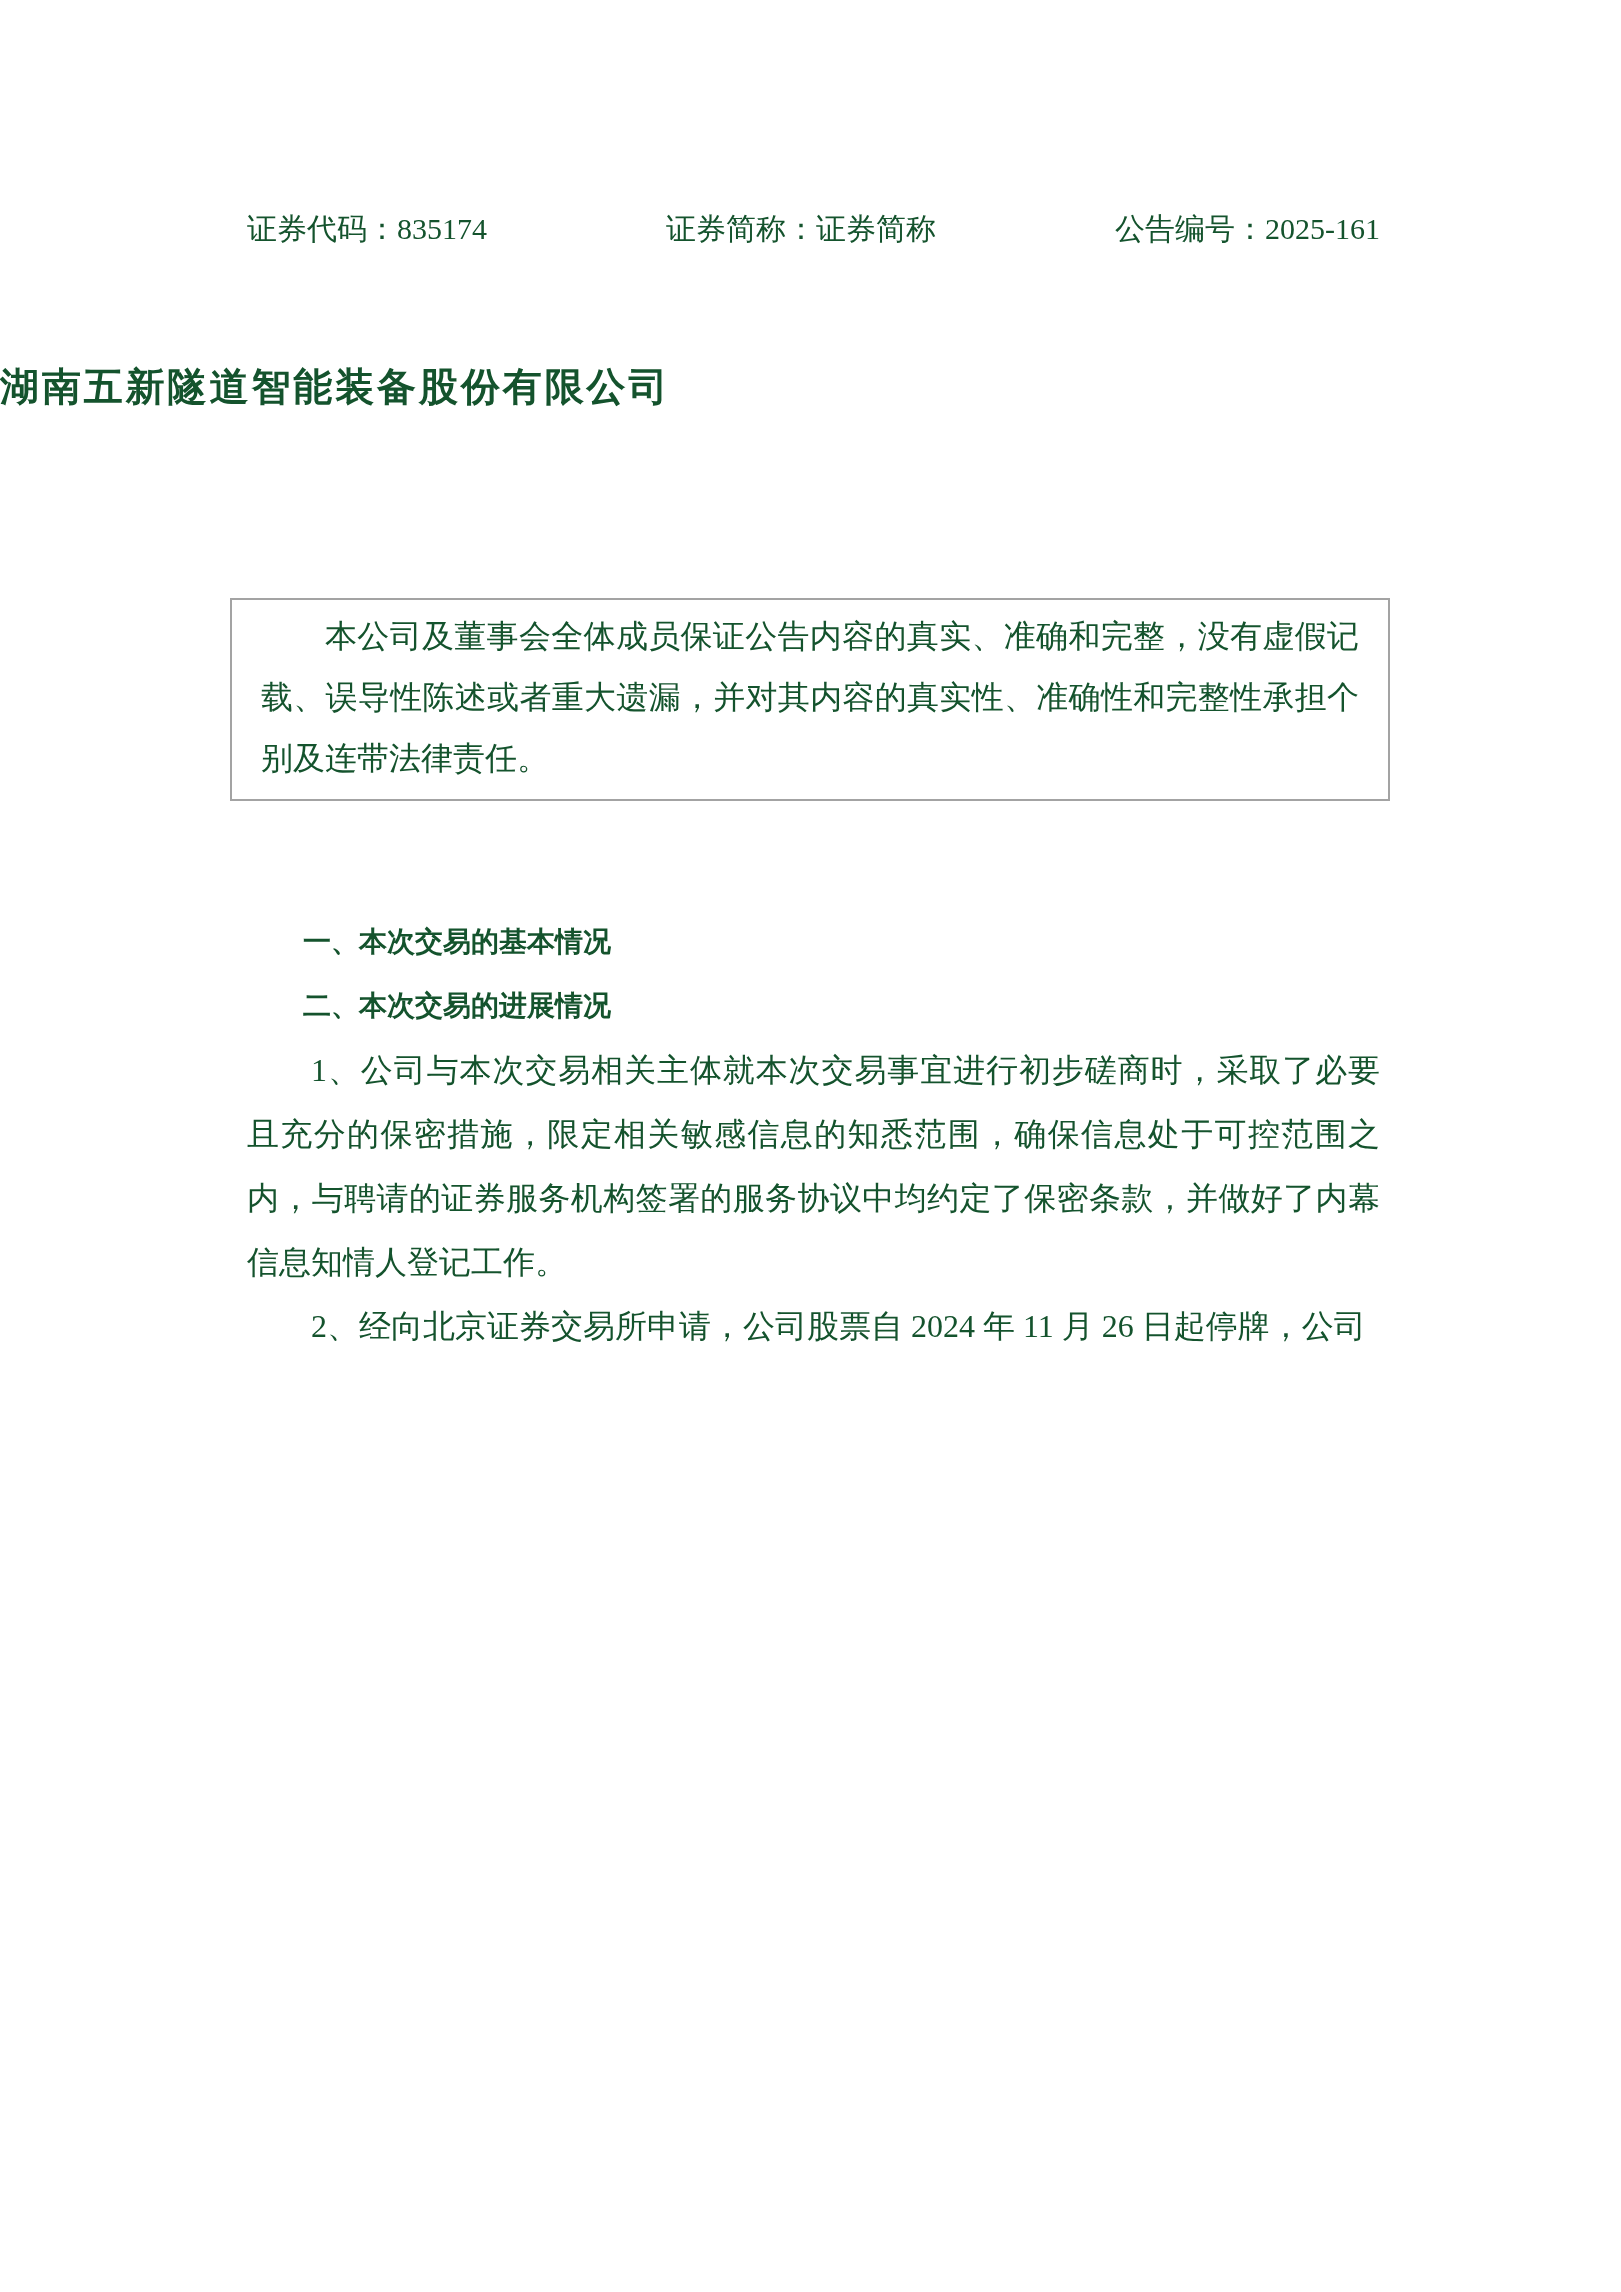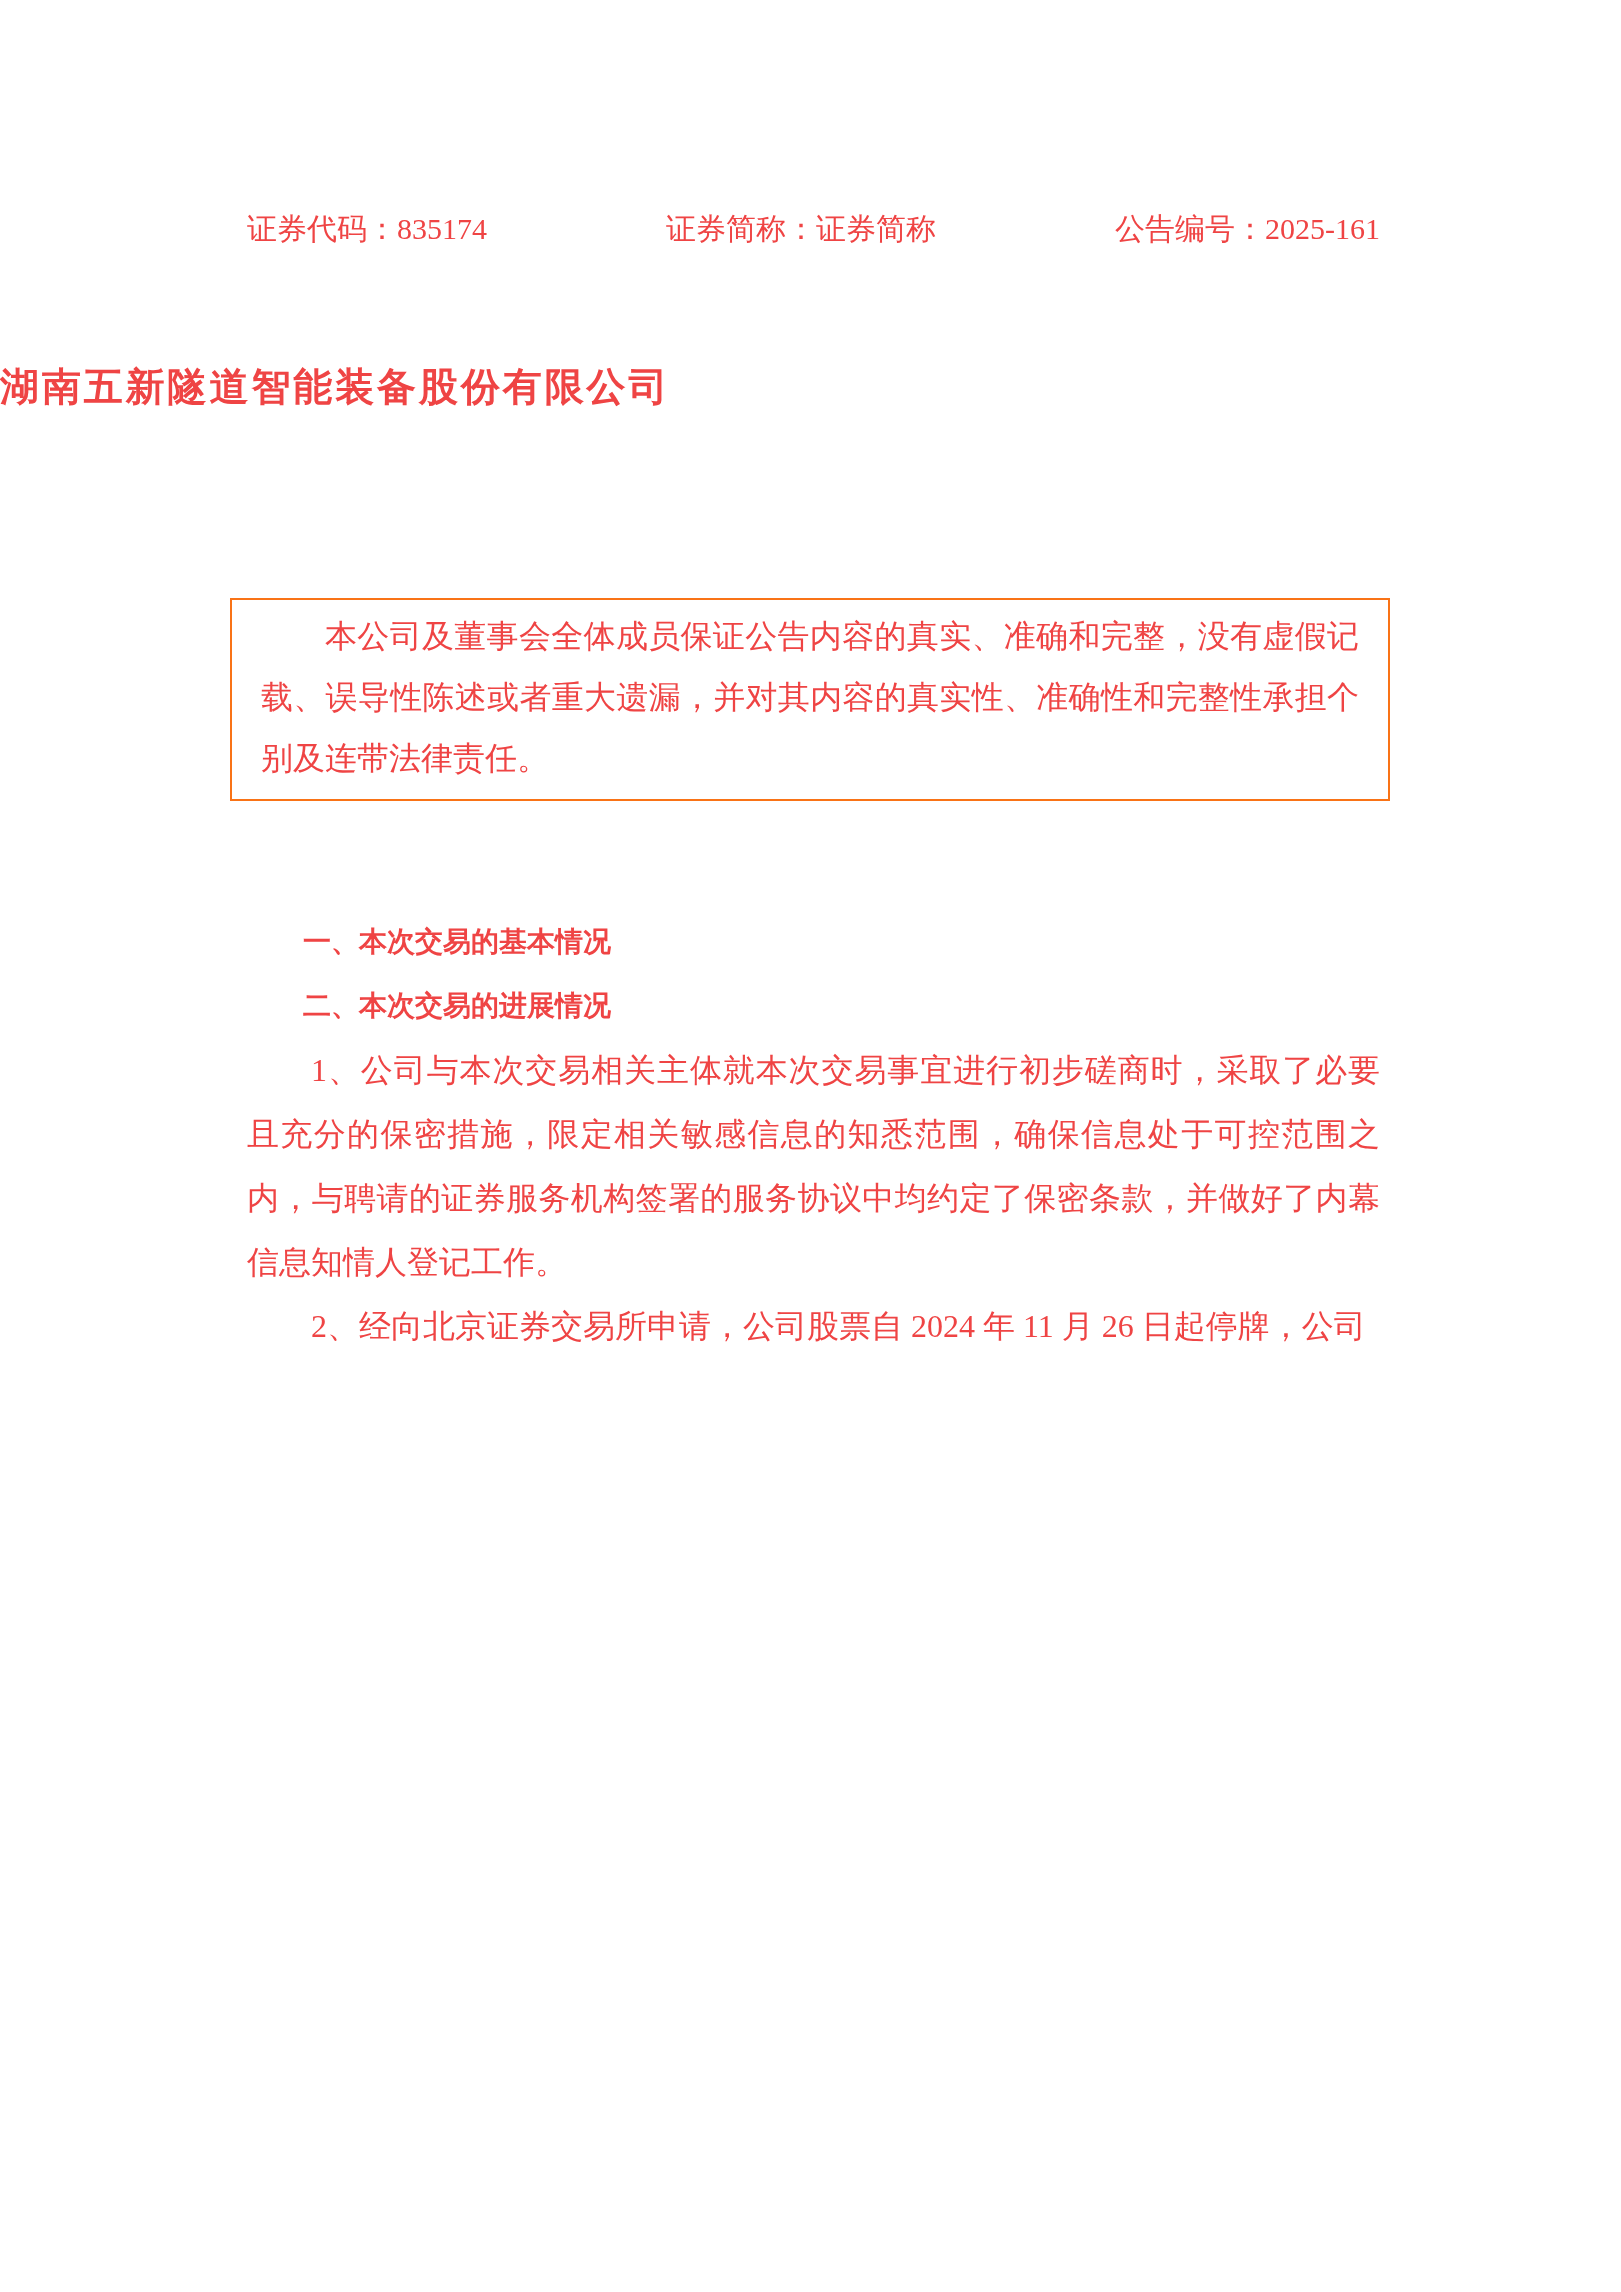--- a/index.html
+++ b/index.html
@@ -5,21 +5,21 @@
   html, body {
     margin: 0;
     padding: 0;
     background: #ffffff;
   }
   .page {
     position: relative;
     width: 1621px;
     height: 1958px;
     background: #ffffff;
-    color: #ef4444;
+    color: #14532d;
     font-family: "Liberation Serif", "DejaVu Serif", serif;
     overflow: hidden;
   }
   .header-row {
     position: absolute;
     top: 208px;
     left: 247px;
     width: 1133px;
     display: flex;
     justify-content: space-between;
@@ -38,21 +38,21 @@
     line-height: 47px;
   }
   .doc-title.company { top: 363px; }
   .doc-title.subject { top: 446px; }
   .disclaimer-box {
     position: absolute;
     top: 598px;
     left: 230px;
     width: 1160px;
     box-sizing: border-box;
-    border: 2px solid #f97316;
+    border: 2px solid #a3a3a3;
     padding: 5.9px 29px 9.8px 29px;
     font-size: 32px;
     line-height: 61px;
     text-align: justify;
   }
   .disclaimer-box p {
     margin: 0;
     text-indent: 2em;
   }
   .body-block {

